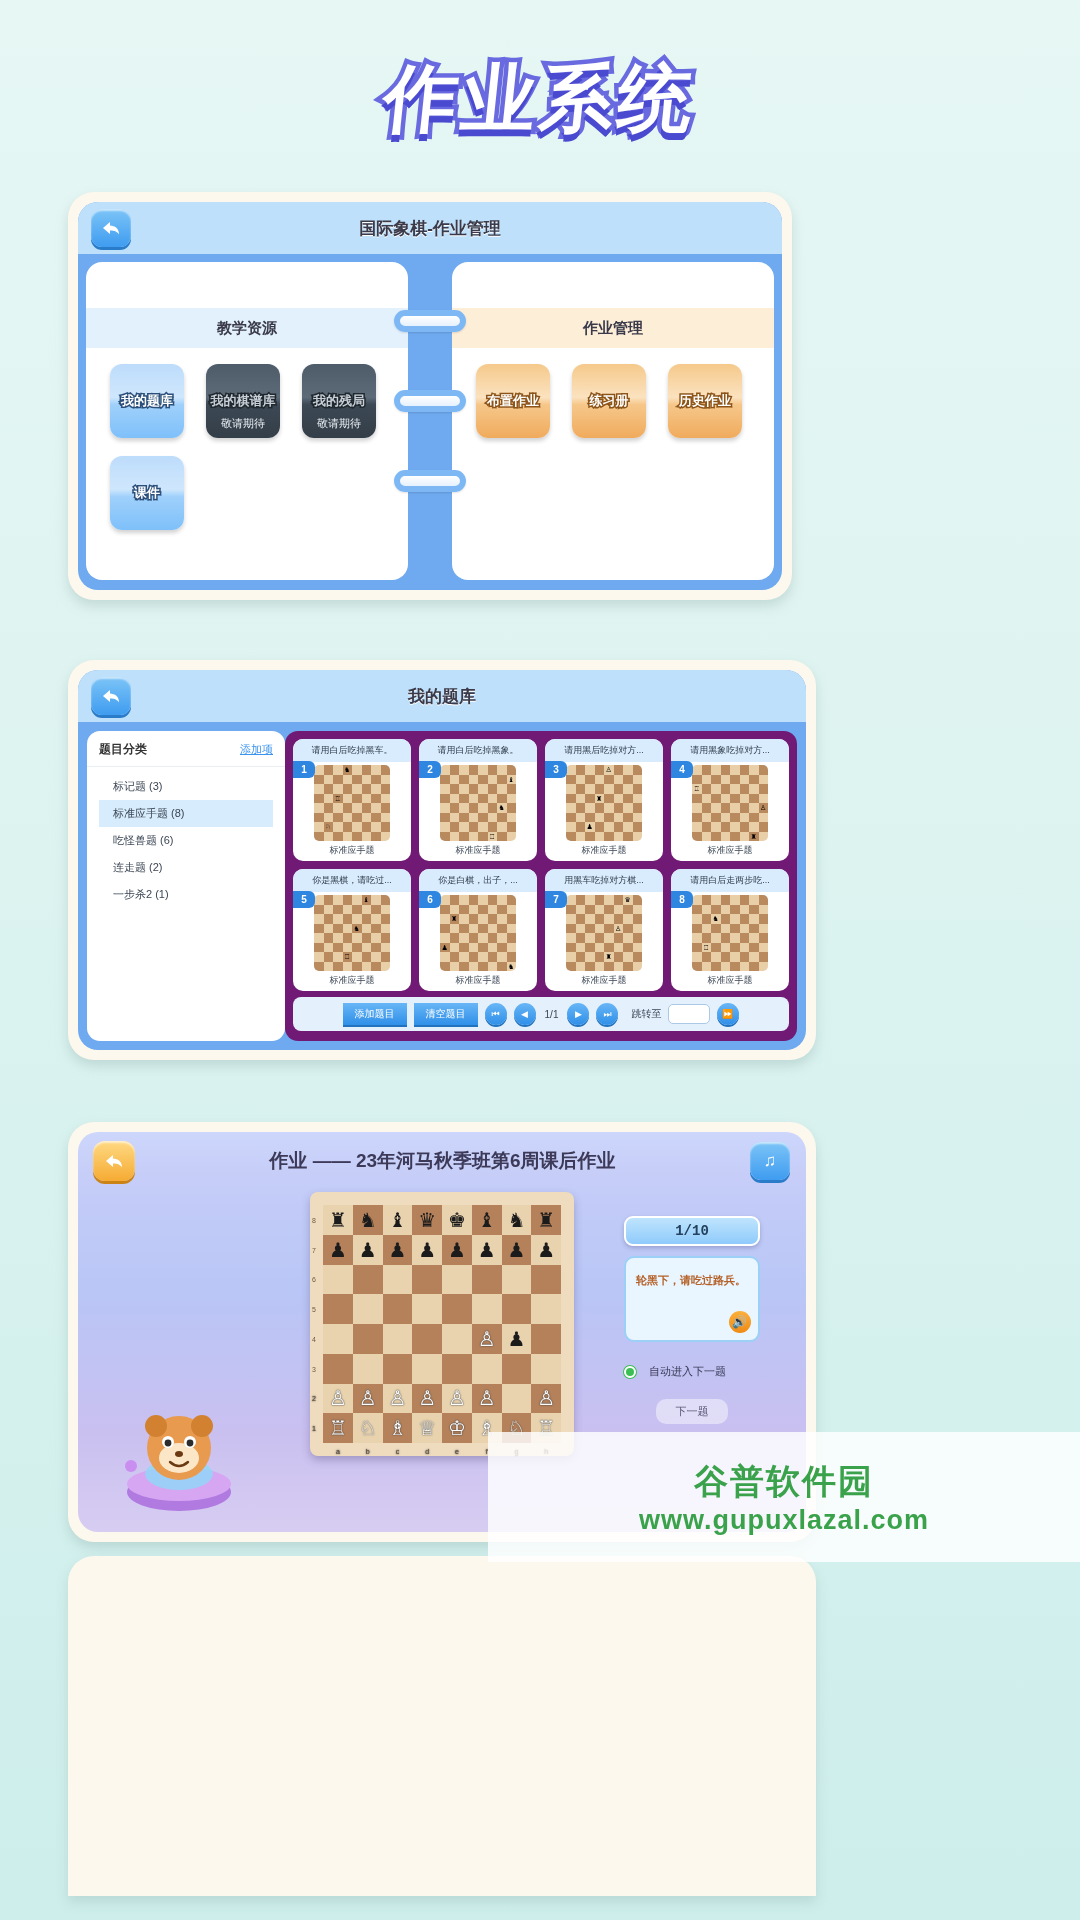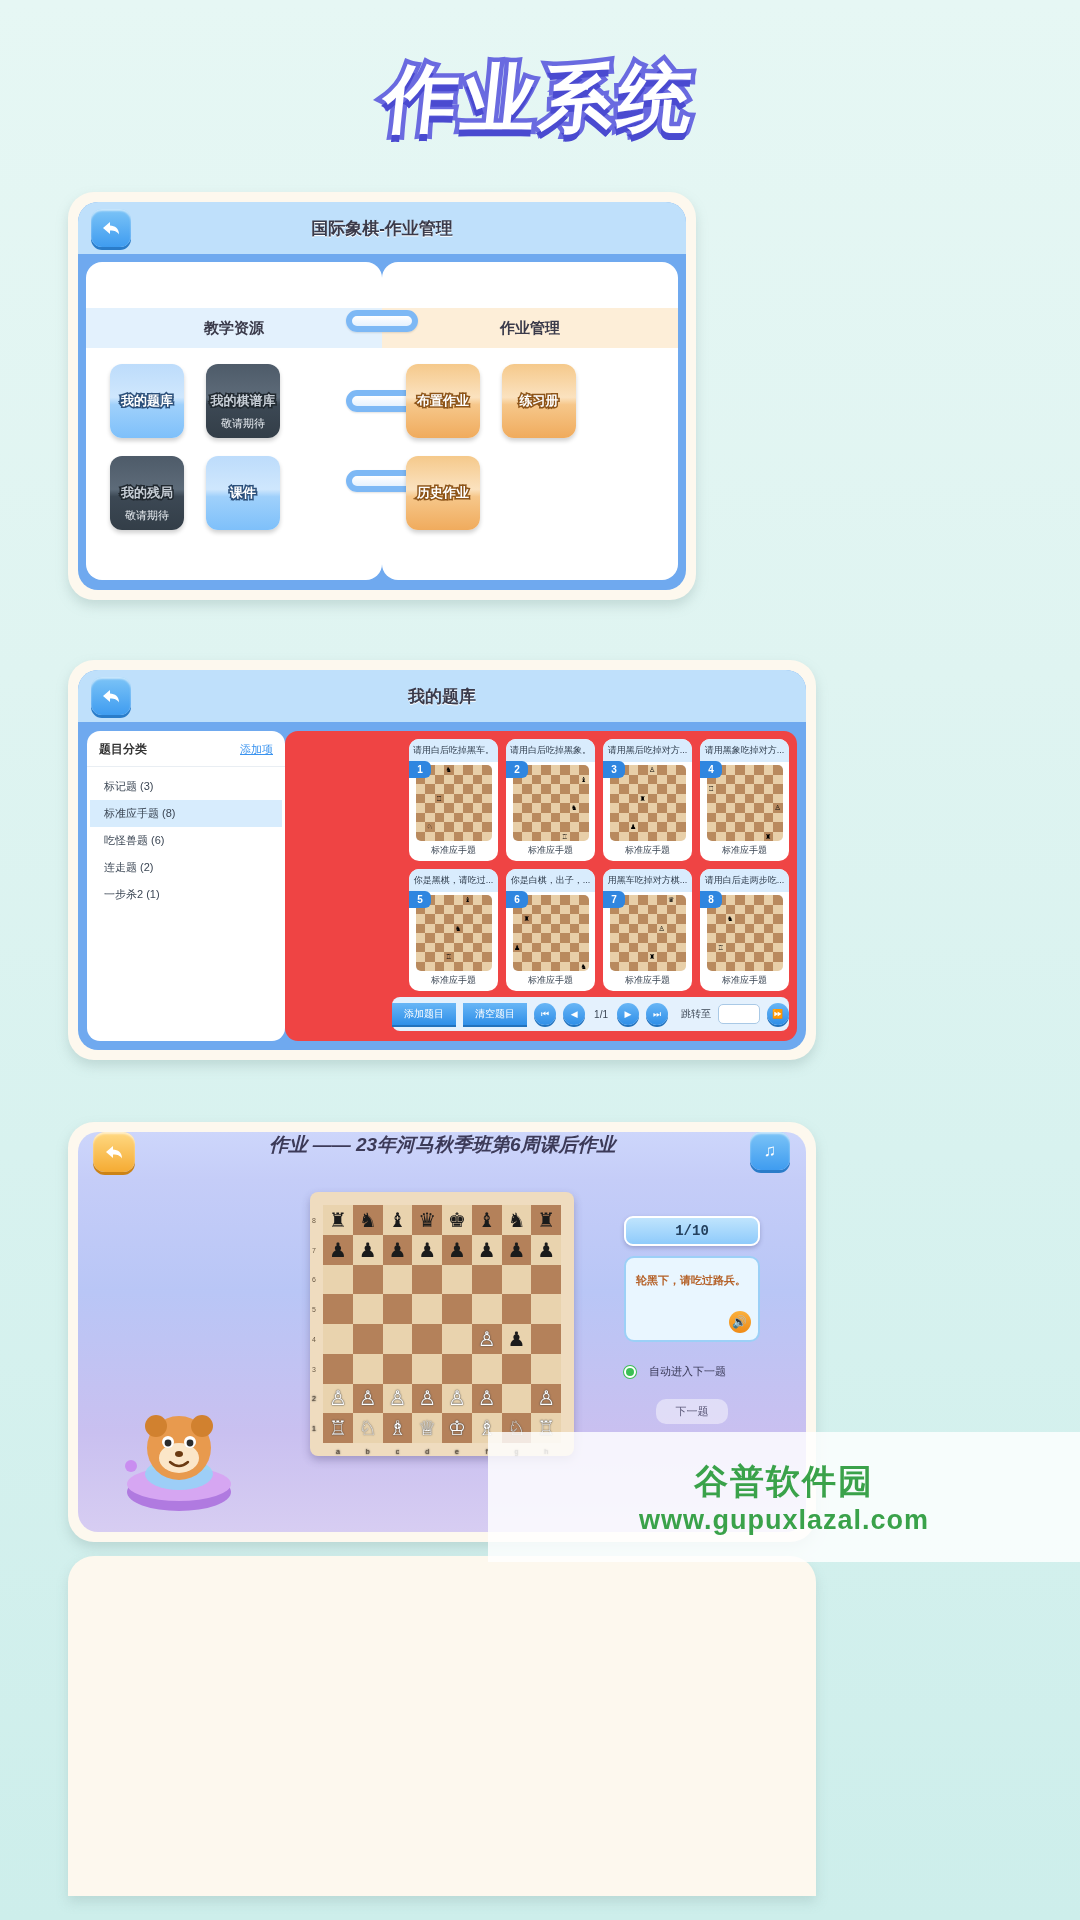--- a/index.html
+++ b/index.html
@@ -55,21 +55,21 @@
     width: 40px; height: 38px; border-radius: 11px;
     background: linear-gradient(180deg,#7cc4f7,#3f9cf0);
     box-shadow: 0 3px 0 #2a7cc9, inset 0 2px 2px rgba(255,255,255,.6);
     margin-left: 13px;
     display: flex; align-items: center; justify-content: center;
     color: #fff; cursor: pointer;
   }
   .back-btn svg { width: 24px; height: 24px; }
 
   
-  #panel-home { left: 68px; top: 192px; width: 628px; height: 408px; }
+  #panel-home { left: 68px; top: 192px; width: 724px; height: 408px; }
   .home-body {
     flex: 1; display: flex; gap: 0; padding: 8px 8px 10px 8px;
     position: relative;
   }
   .res-col {
     background: #fff; border-radius: 16px; overflow: hidden;
     display: flex; flex-direction: column;
   }
   .res-col.left { width: 322px; }
   .res-col.right { width: 322px; margin-left: auto; }
@@ -115,25 +115,25 @@
           background: linear-gradient(180deg,#ffffff,#e5f1fe); box-shadow: 0 1px 2px rgba(0,0,0,.12); }
 
   
   #panel-bank { left: 68px; top: 660px; width: 748px; height: 400px; }
   .bank-body { flex: 1; display: flex; padding: 9px; }
   .cat-card { width: 198px; background: #fff; border-radius: 13px; display: flex; flex-direction: column; overflow: hidden; }
   .cat-head { display: flex; align-items: center; justify-content: space-between;
               padding: 10px 12px 8px 12px; border-bottom: 1px solid #e9eef3; }
   .cat-head-title { font-size: 12px; font-weight: bold; color: #333; }
   .cat-add { font-size: 11px; color: #3a93ef; text-decoration: underline; cursor: pointer; }
-  .cat-list { padding: 6px 3px; }
+  .cat-list { padding: 6px 12px; }
   .cat-item { font-size: 11px; color: #3b4654; padding: 6px 14px; cursor: pointer; }
   .cat-item.active { background: #d7ecfd; }
 
-  .puz-area { flex: 1; background: #ef4444; border-radius: 13px; padding: 8px 8px 0 8px; display: flex; flex-direction: column; align-items: flex-end; }
+  .puz-area { flex: 1; background: #701a75; border-radius: 13px; padding: 8px 8px 0 8px; display: flex; flex-direction: column; }
   .puz-grid { display: grid; grid-template-columns: repeat(4, 1fr); gap: 8px; }
   .puz-card { background: #fff; border-radius: 10px; overflow: hidden; position: relative;
               display: flex; flex-direction: column; align-items: center; cursor: pointer; }
   .puz-title { width: 100%; background: #d9ecfd; font-size: 9px; color: #2f3c4c;
                padding: 5px 4px; text-align: center; white-space: nowrap; overflow: hidden; text-overflow: ellipsis; }
   .puz-num { position: absolute; left: 0; top: 22px; width: 22px; height: 17px;
              background: #2f86e0; color: #fff; font-size: 10px; font-weight: bold;
              display: flex; align-items: center; justify-content: center; border-radius: 0 6px 6px 0; z-index: 2; }
   .mini-board { width: 76px; height: 76px; margin: 3px 0; border-radius: 5px; overflow: hidden;
                 display: grid; grid-template-columns: repeat(8,1fr); grid-template-rows: repeat(8,1fr); }
@@ -149,21 +149,21 @@
   .tb-round { width: 22px; height: 22px; border-radius: 50%;
               background: linear-gradient(180deg,#68b6f6,#2f8fe8); box-shadow: 0 2px 0 #2272bd;
               display: flex; align-items: center; justify-content: center; color: #fff; font-size: 9px; cursor: pointer; }
   .tb-page { font-size: 10px; color: #3b4654; margin: 0 2px; }
   .tb-label { font-size: 10px; color: #3b4654; margin-left: 6px; }
   .tb-input { width: 42px; height: 20px; border: 1px solid #a9c9e6; border-radius: 5px; background: #fff; }
 
   
   #panel-hw { left: 68px; top: 1122px; width: 748px; height: 420px; }
   .hw-inner { background: linear-gradient(180deg,#cdd6fb 0%, #c5cdf8 12%, #b9c6f6 40%, #c9c0f0 75%, #d7cdf2 100%); }
-  .hw-header { height: 58px; background: transparent; display: flex; position: relative; font-style: italic; }
+  .hw-header { height: 58px; background: transparent; display: flex; align-items: center; position: relative; }
   .hw-back { width: 42px; height: 40px; border-radius: 12px;
              background: linear-gradient(180deg,#ffd983,#f5ab33);
              box-shadow: 0 3px 0 #cc8316, inset 0 2px 2px rgba(255,255,255,.6);
              margin-left: 15px; display:flex; align-items:center; justify-content:center; color:#fff; cursor:pointer; }
   .hw-back svg { width: 24px; height: 24px; }
   .hw-title { flex: 1; text-align: center; font-size: 19px; font-weight: bold; color: #3c3a58; }
   .hw-music { width: 40px; height: 38px; border-radius: 11px;
               background: linear-gradient(180deg,#7cc4f7,#3f9cf0);
               box-shadow: 0 3px 0 #2a7cc9, inset 0 2px 2px rgba(255,255,255,.6);
               margin-right: 16px; display:flex; align-items:center; justify-content:center; color:#fff; font-size:17px; cursor:pointer; }

